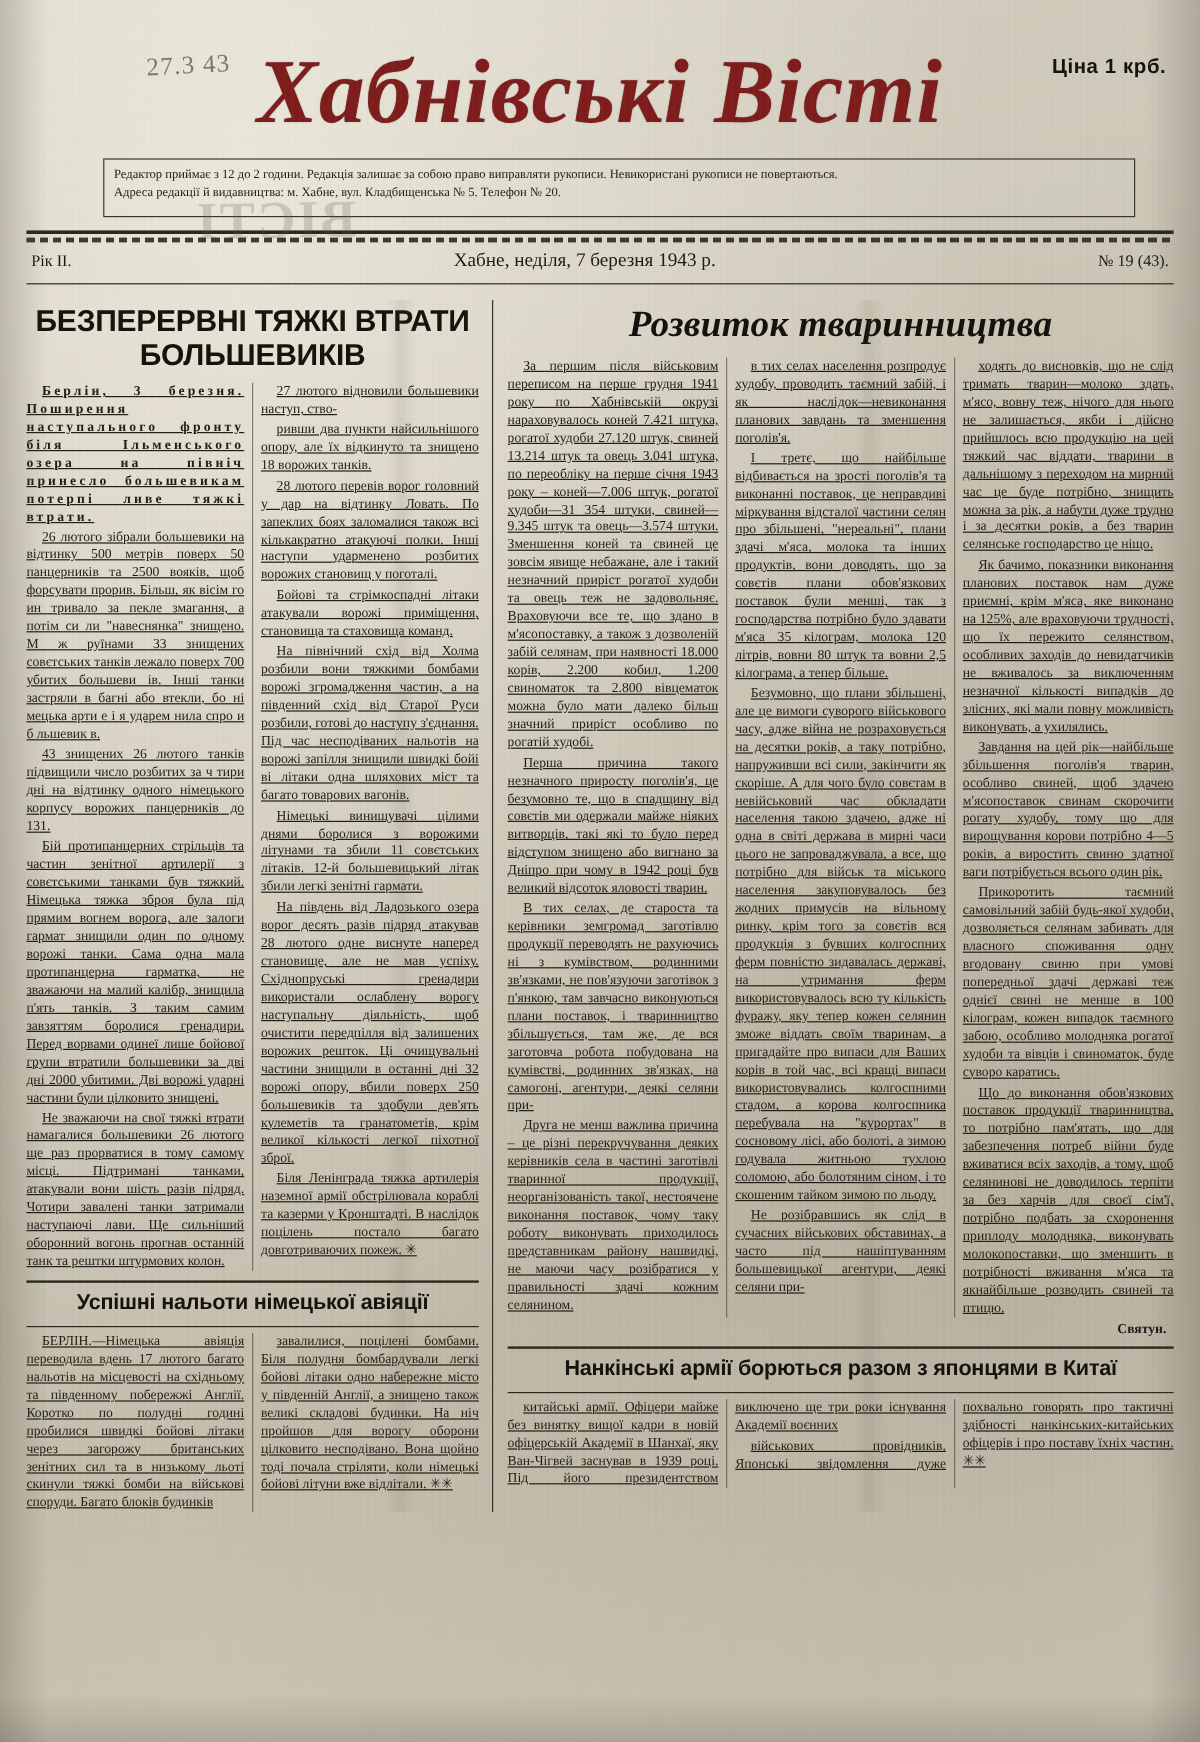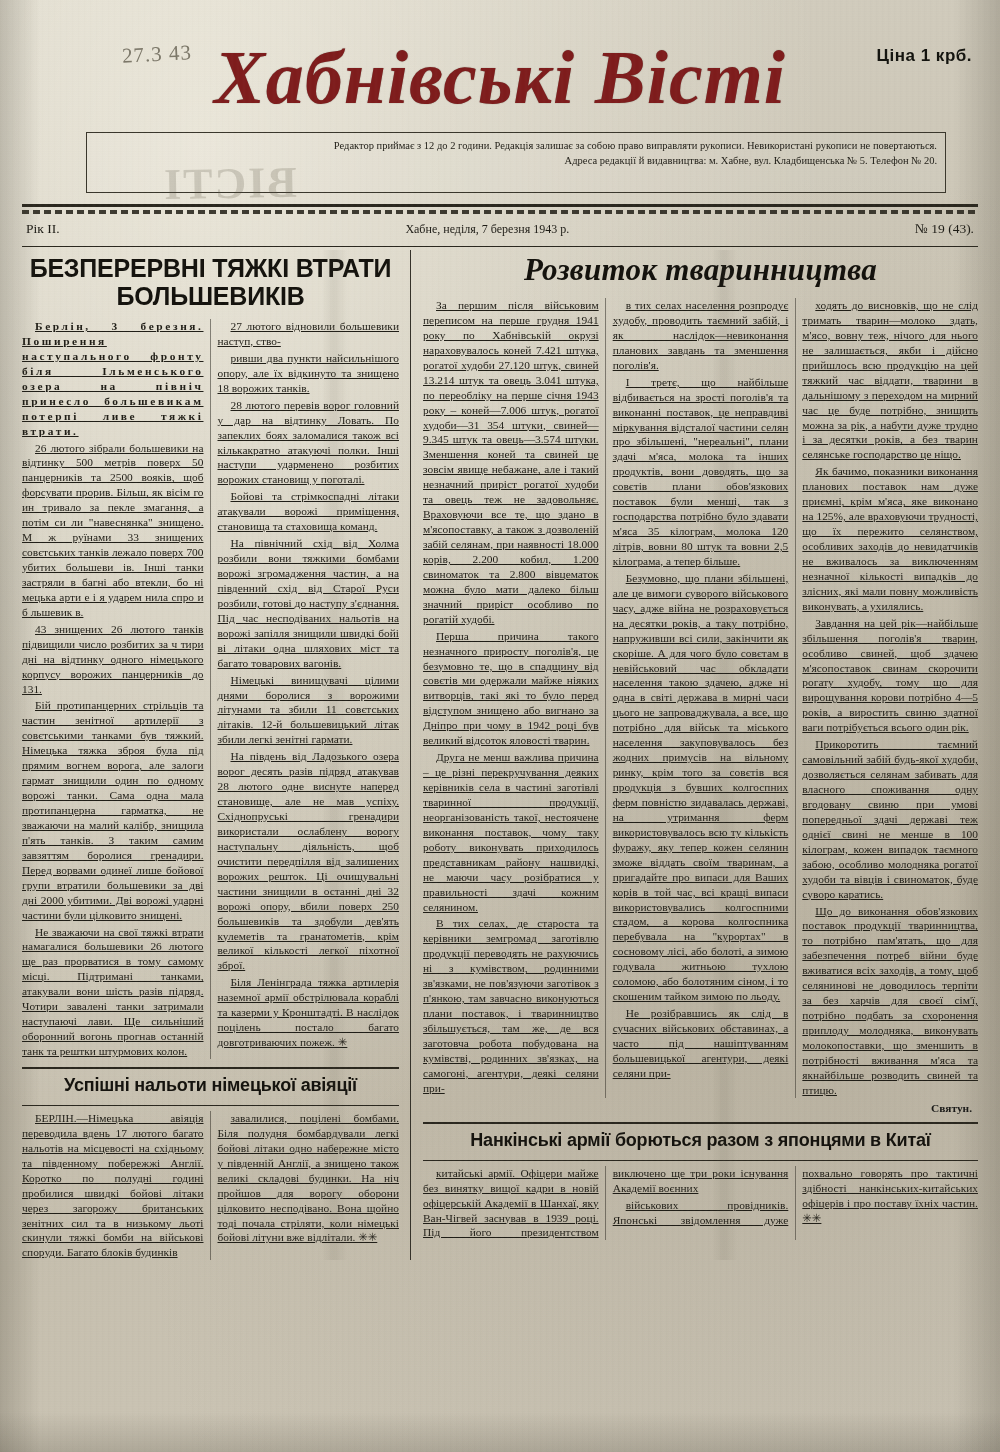--- a/index.html
+++ b/index.html
@@ -81,22 +81,22 @@
     font-size: 44px;
     font-weight: bold;
     color: rgba(90,85,70,.22);
     transform: scaleX(-1) rotate(1deg);
     font-family: "Liberation Serif", serif;
     letter-spacing: 2px;
   }
   .notice-box {
     margin: 14px 32px 0 64px;
     border: 1px solid #3a372c;
-    padding: 5px 8px 24px 8px;
-    text-align: right;
+    padding: 5px 8px 12px 8px;
+    text-align: left;
     font-size: 10.5px;
     line-height: 1.45;
     color: #24221b;
     background: rgba(255,255,255,0.06);
   }
   .rule-thick {
     margin: 11px 0 0 0;
     border: 0;
     border-top: 3px solid #2b281f;
   }
@@ -112,21 +112,21 @@
     opacity: .9;
   }
   .issue-line {
     display: flex;
     justify-content: space-between;
     align-items: baseline;
     font-size: 13.5px;
     padding: 7px 4px 6px 4px;
     color: #1d1b15;
   }
-  .issue-line .center { font-size: 12px; }
+  .issue-line .center { font-size: 16px; }
 
   
   .content {
     position: relative;
     margin-top: 2px;
     display: flex;
     gap: 0;
   }
   .col-left {
     width: 377px;
@@ -282,22 +282,22 @@
       </div>
     </div>
 
     <div class="col-right">
 
       <div class="hl-script">Розвиток тваринництва</div>
 
       <div class="threecol">
         <p>За першим після військовим переписом на перше грудня 1941 року по Хабнівській окрузі нараховувалось коней 7.421 штука, рогатої худоби 27.120 штук, свиней 13.214 штук та овець 3.041 штука, по переобліку на перше січня 1943 року ‒ коней—7.006 штук, рогатої худоби—31 354 штуки, свиней—9.345 штук та овець—3.574 штуки. Зменшення коней та свиней це зовсім явище небажане, але і такий незначний приріст рогатої худоби та овець теж не задовольняє. Враховуючи все те, що здано в м'ясопоставку, а також з дозволеній забій селянам, при наявності 18.000 корів, 2.200 кобил, 1.200 свиноматок та 2.800 вівцематок можна було мати далеко більш значний приріст особливо по рогатій худобі.</p>
         <p>Перша причина такого незначного приросту поголів'я, це безумовно те, що в спадщину від совєтів ми одержали майже ніяких витворців, такі які то було перед відступом знищено або вигнано за Дніпро при чому в 1942 році був великий відсоток яловості тварин.</p>
+        <p>В тих селах, де староста та керівники земгромад заготівлю продукції переводять не рахуючись ні з кумівством, родинними зв'язками, не пов'язуючи заготівок з п'янкою, там завчасно виконуються плани поставок, і тваринництво збільшується, там же, де вся заготовча робота побудована на кумівстві, родинних зв'язках, на самогоні, агентури, деякі селяни при-</p>
         <p>Друга не менш важлива причина – це різні перекручування деяких керівників села в частині заготівлі тваринної продукції, неорганізованість такої, нестоячене виконання поставок, чому таку роботу виконувать приходилось представникам району нашвидкі, не маючи часу розібратися у правильності здачі кожним селянином.</p>
-        <p>В тих селах, де староста та керівники земгромад заготівлю продукції переводять не рахуючись ні з кумівством, родинними зв'язками, не пов'язуючи заготівок з п'янкою, там завчасно виконуються плани поставок, і тваринництво збільшується, там же, де вся заготовча робота побудована на кумівстві, родинних зв'язках, на самогоні, агентури, деякі селяни при-</p>
         <p>в тих селах населення розпродує худобу, проводить таємний забій, і як наслідок—невиконання планових завдань та зменшення поголів'я.</p>
         <p>І третє, що найбільше відбивається на зрості поголів'я та виконанні поставок, це неправдиві міркування відсталої частини селян про збільшені, "нереальні", плани здачі м'яса, молока та інших продуктів, вони доводять, що за совєтів плани обов'язкових поставок були менші, так з господарства потрібно було здавати м'яса 35 кілограм, молока 120 літрів, вовни 80 штук та вовни 2,5 кілограма, а тепер більше.</p>
         <p>Безумовно, що плани збільшені, але це вимоги суворого військового часу, адже війна не розраховується на десятки років, а таку потрібно, напруживши всі сили, закінчити як скоріше. А для чого було совєтам в невійськовий час обкладати населення такою здачею, адже ні одна в світі держава в мирні часи цього не запроваджувала, а все, що потрібно для військ та міського населення закуповувалось без жодних примусів на вільному ринку, крім того за совєтів вся продукція з бувших колгоспних ферм повністю зидавалась державі, на утримання ферм використовувалось всю ту кількість фуражу, яку тепер кожен селянин зможе віддать своїм тваринам, а пригадайте про випаси для Ваших корів в той час, всі кращі випаси використовувались колгоспними стадом, а корова колгоспника перебувала на "курортах" в сосновому лісі, або болоті, а зимою годувала житньою тухлою соломою, або болотяним сіном, і то скошеним тайком зимою по льоду.</p>
         <p>Не розібравшись як слід в сучасних військових обставинах, а часто під нашіптуванням большевицької агентури, деякі селяни при-</p>
         <p>ходять до висновків, що не слід тримать тварин—молоко здать, м'ясо, вовну теж, нічого для нього не залишається, якби і дійсно прийшлось всю продукцію на цей тяжкий час віддати, тварини в дальнішому з переходом на мирний час це буде потрібно, знищить можна за рік, а набути дуже трудно і за десятки років, а без тварин селянське господарство це ніщо.</p>
         <p>Як бачимо, показники виконання планових поставок нам дуже приємні, крім м'яса, яке виконано на 125%, але враховуючи трудності, що їх пережито селянством, особливих заходів до невидатчиків не вживалось за виключенням незначної кількості випадків до злісних, які мали повну можливість виконувать, а ухилялись.</p>
         <p>Завдання на цей рік—найбільше збільшення поголів'я тварин, особливо свиней, щоб здачею м'ясопоставок свинам скорочити рогату худобу, тому що для вирощування корови потрібно 4—5 років, а виростить свиню здатної ваги потрібується всього один рік.</p>
         <p>Прикоротить таємний самовільний забій будь-якої худоби, дозволяється селянам забивать для власного споживання одну вгодовану свиню при умові попередньої здачі державі теж однієї свині не менше в 100 кілограм, кожен випадок таємного забою, особливо молодняка рогатої худоби та вівців і свиноматок, буде суворо каратись.</p>
         <p>Що до виконання обов'язкових поставок продукції тваринництва, то потрібно пам'ятать, що для забезпечення потреб війни буде вживатися всіх заходів, а тому, щоб селянинові не доводилось терпіти за без харчів для своєї сім'ї, потрібно подбать за схоронення приплоду молодняка, виконувать молокопоставки, що зменшить в потрібності вживання м'яса та якнайбільше розводить свиней та птицю.</p>
       </div>

